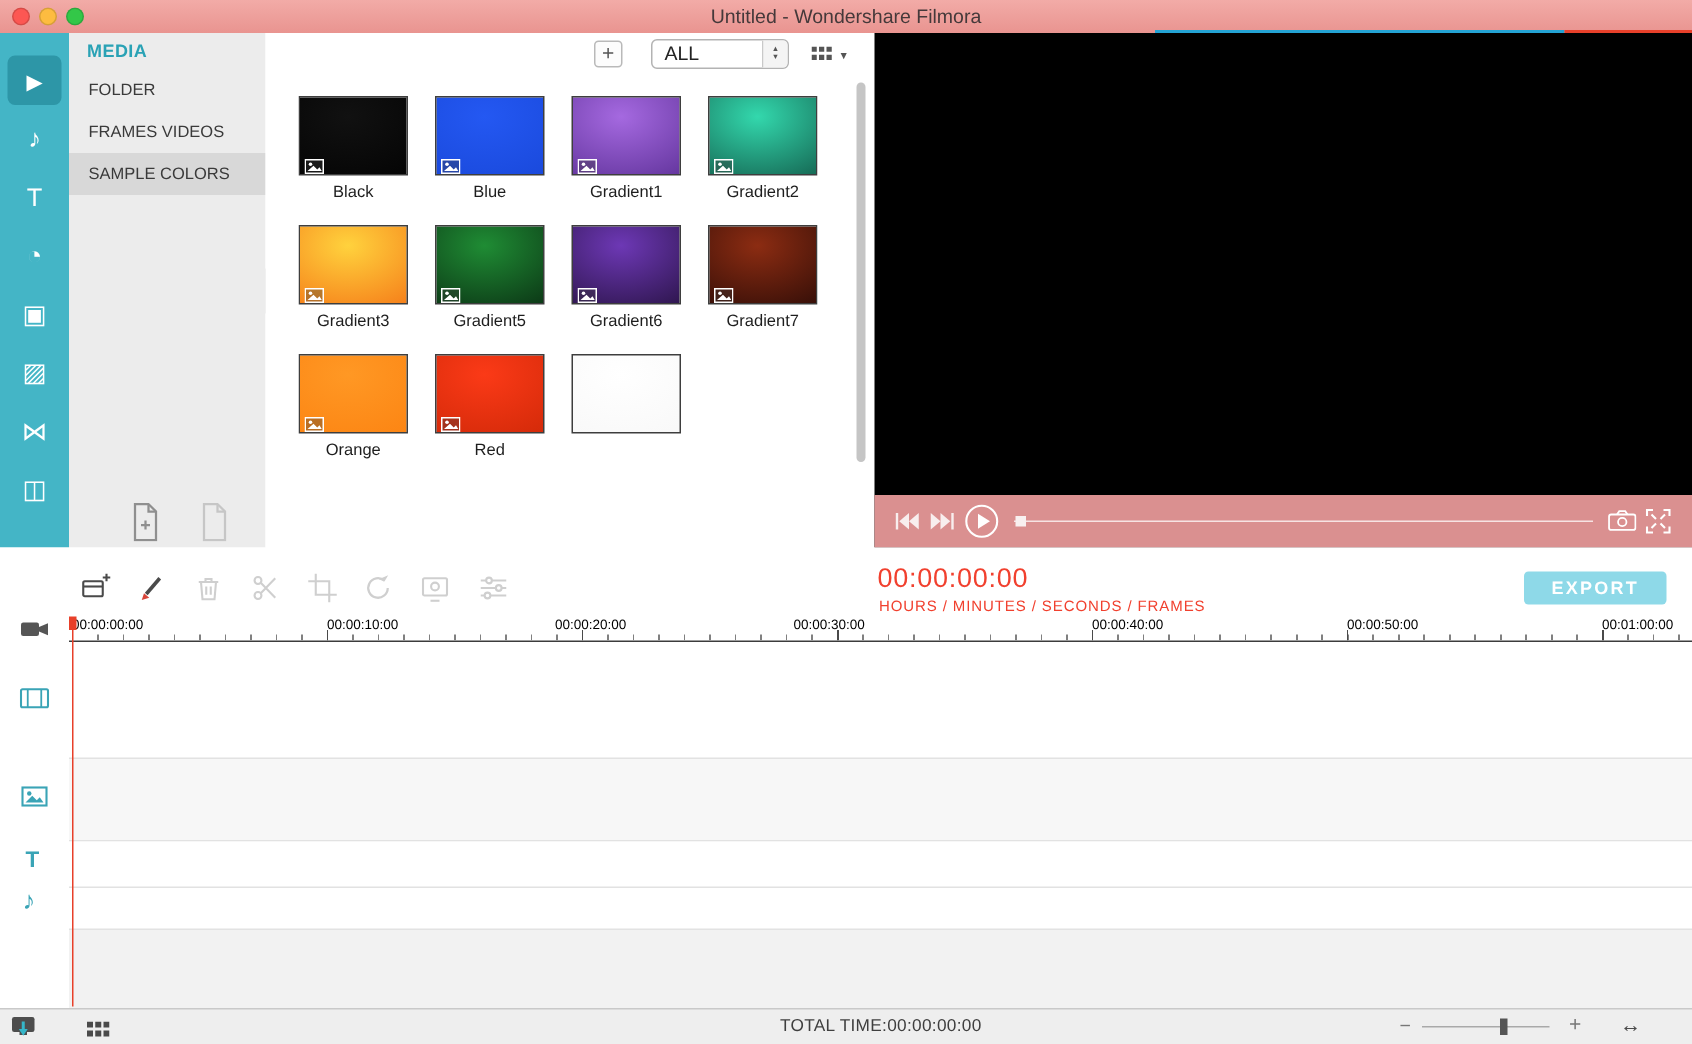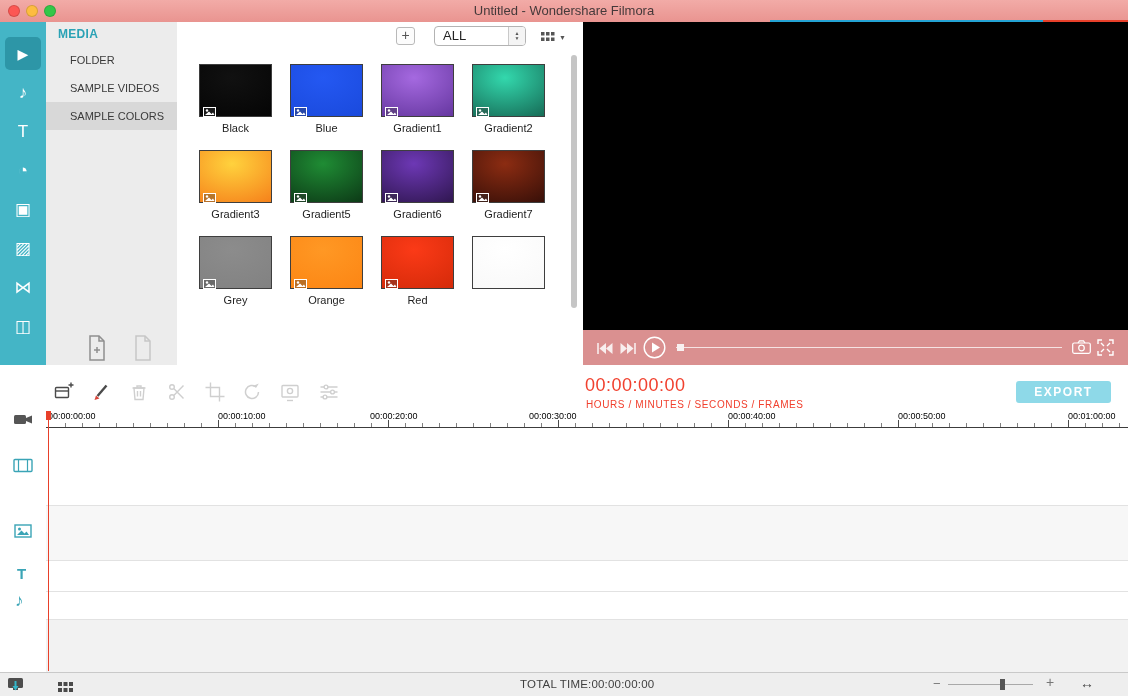--- a/index.html
+++ b/index.html
@@ -24,21 +24,21 @@
   .lt-item{width:46px;height:39px;flex:0 0 39px;display:flex;align-items:center;justify-content:center;}
   .lt-box{width:36px;height:33px;border-radius:5px;display:flex;align-items:center;justify-content:center;}
   .lt-item.selected .lt-box{background:#2d96a7;}
   .lt-glyph{color:#fff;font-size:17px;line-height:1;}
   .lt-item.selected .lt-glyph{font-size:14px;}
 
   
   #sidebar{left:46px;top:22px;width:131px;height:343px;background:#ececec;}
   #media-header{left:58px;top:27px;font-size:12px;font-weight:bold;color:#2aa2b5;letter-spacing:.3px;}
   #side-items{left:46px;top:46px;width:131px;}
-  .side-item{height:28px;line-height:28px;padding-left:24px;font-size:11px;color:#3a3a3a;}
+  .side-item{height:28px;line-height:28px;padding-left:13px;font-size:11px;color:#3a3a3a;}
   .side-item.selected{background:#d8d8d8;}
   #import-icon{left:87px;top:335px;color:#8f8f8f;}
   #blank-icon{left:133px;top:335px;color:#c6c6c6;}
   #collapse-handle{left:177px;top:179px;width:11px;height:30px;background:#d2d2d2;
      border-radius:0 5px 5px 0;display:flex;align-items:center;justify-content:center;
      font-size:7px;color:#555;}
 
   
   #media-panel{left:177px;top:22px;width:406px;height:343px;background:#fff;}
   #btn-add-media{left:396px;top:27px;width:19px;height:18px;border:1px solid #b9b9b9;border-radius:3px;
@@ -173,21 +173,21 @@
           <span class="lt-glyph">◫</span>
         </span>
   </div>
 </div>
 
   <div class="abs" id="sidebar"></div>
   <div class="abs" id="media-header">MEDIA</div>
   <div class="abs" id="side-items">
   <div class="side-item">FOLDER</div>
 
-  <div class="side-item">SAMPLE VIDEOS</div>
+  <div class="side-item">FRAMES VIDEOS</div>
 
   <div class="side-item selected">SAMPLE COLORS</div>
 </div>
   <span class="abs" id="import-icon">
     <svg width="20" height="26" viewBox="0 0 20 26">
         <path d="M3 1 h9 l5 5 v19 h-14 z" fill="none" stroke="currentColor" stroke-width="1.5"></path>
         <path d="M12 1 v5 h5" fill="none" stroke="currentColor" stroke-width="1.5"></path>
         <path d="M7 15 h6 M10 12 v6" stroke="currentColor" stroke-width="1.5"></path>
       </svg>
   </span>
@@ -324,32 +324,20 @@
         <svg width="13" height="10" viewBox="0 0 13 10">
               <rect x="0.5" y="0.5" width="12" height="9" fill="rgba(60,60,60,0.35)" stroke="#fff"></rect>
               <circle cx="4" cy="3.5" r="1.2" fill="#fff"></circle>
               <path d="M2 8 L6 4.5 L8.5 7 L10 5.5 L11.5 8 Z" fill="#fff"></path>
             </svg>
       </span>
     </div>
     <div class="sw-label">Gradient7</div>
   </div>
 
-  <div class="swatch">
-    <div class="sw-thumb" style="background: radial-gradient(130% 130% at 45% 25%, rgb(140, 140, 140), rgb(125, 125, 125));">
-      <span class="sw-icon">
-        <svg width="13" height="10" viewBox="0 0 13 10">
-              <rect x="0.5" y="0.5" width="12" height="9" fill="rgba(60,60,60,0.35)" stroke="#fff"></rect>
-              <circle cx="4" cy="3.5" r="1.2" fill="#fff"></circle>
-              <path d="M2 8 L6 4.5 L8.5 7 L10 5.5 L11.5 8 Z" fill="#fff"></path>
-            </svg>
-      </span>
-    </div>
-    <div class="sw-label">Grey</div>
-  </div>
 
   <div class="swatch">
     <div class="sw-thumb" style="background: radial-gradient(130% 130% at 45% 25%, rgb(255, 152, 36), rgb(251, 126, 13));">
       <span class="sw-icon">
         <svg width="13" height="10" viewBox="0 0 13 10">
               <rect x="0.5" y="0.5" width="12" height="9" fill="rgba(60,60,60,0.35)" stroke="#fff"></rect>
               <circle cx="4" cy="3.5" r="1.2" fill="#fff"></circle>
               <path d="M2 8 L6 4.5 L8.5 7 L10 5.5 L11.5 8 Z" fill="#fff"></path>
             </svg>
       </span>

